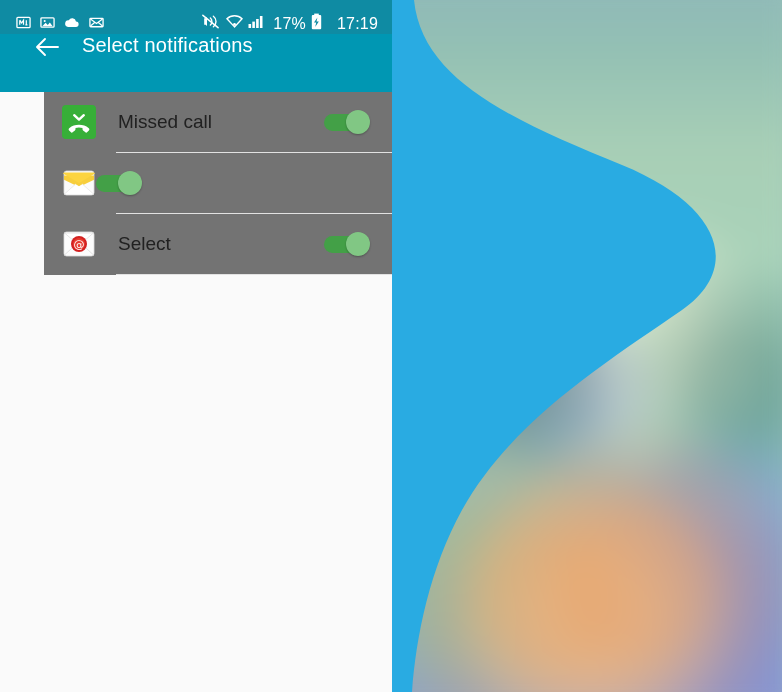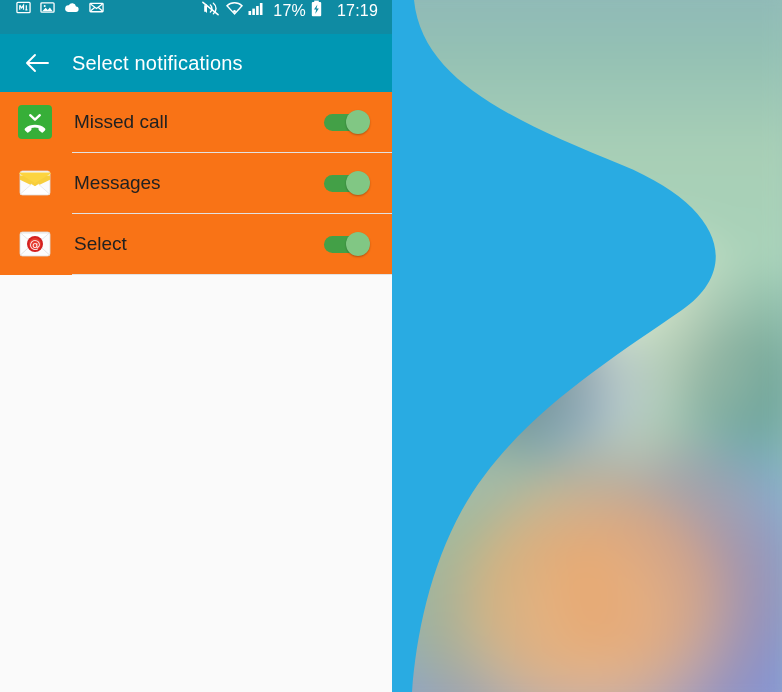--- a/index.html
+++ b/index.html
@@ -15,46 +15,46 @@
   .left-panel{
     position:relative;
     width:392px;height:692px;
     background:#fafafa;
     overflow:hidden;
   }
   .status-bar{
     position:relative;
     height:34px;
     background:#0f8ba3;
-    display:flex;align-items:flex-start;
+    display:flex;align-items:flex-end;
     padding:0 8px;
     box-sizing:border-box;
   }
   .status-left{display:flex;align-items:center;gap:9px;margin-left:8px;}
   .status-right{display:flex;align-items:center;gap:5px;margin-left:auto;margin-right:6px;}
   .sb-icon{display:block;}
   .status-text{
     color:#ffffff;font-size:16px;letter-spacing:.2px;
     line-height:1;white-space:nowrap;
   }
   .battery-pct{margin-left:4px;}
   .clock{margin-left:10px;}
 
   .app-bar{
     height:58px;background:#0097b3;
-    display:flex;align-items:center;
-    padding-left:24px;box-sizing:border-box;
+    display:flex;
+    padding-left:34px;box-sizing:border-box;
   }
   .back-arrow{width:26px;height:26px;flex:0 0 auto;}
   .app-title{
     color:#ffffff;font-size:20px;font-weight:400;
     margin-left:22px;letter-spacing:.2px;white-space:nowrap;
   }
 
-  .list{background:#f97316;}
+  .list{background:#737373;margin-left:44px;}
   .list-row{
     position:relative;
     height:60px;
     display:flex;align-items:center;
     padding-left:18px;padding-right:22px;
     box-sizing:border-box;
   }
   .row-icon{
     width:34px;height:34px;flex:0 0 auto;
     display:flex;align-items:center;justify-content:center;
@@ -234,21 +234,20 @@
       <div class="list-row">
         <span class="row-icon">
           <svg width="34" height="34" viewBox="0 0 34 34">
             <rect x="2" y="5" width="30" height="24" rx="2.5" fill="#fbfbfb" stroke="#dcdcdc" stroke-width="0.8"></rect>
             <path d="M2 9.5h30v4.2L17 21 2 13.7z" fill="#f7ce3c"></path>
             <path d="M2.6 6.5h28.8a1.9 1.9 0 0 1 1.6 1l-16 9.4L1 7.5a1.9 1.9 0 0 1 1.6-1z" fill="#fcd440"></path>
             <path d="M2 28.2 13.4 18 17 20.2 20.6 18 32 28.2z" fill="#ffffff"></path>
             <path d="M2 28.4 13.6 18.1M32 28.4 20.4 18.1" stroke="#e4e4e4" stroke-width="0.8" fill="none"></path>
           </svg>
         </span>
-        <span class="row-label">Messages</span>
         <span class="toggle">
           <span class="track"></span>
           <span class="thumb"></span>
         </span>
       </div>
       <div class="divider"></div>
 
       <div class="list-row">
         <span class="row-icon">
           <svg width="34" height="34" viewBox="0 0 34 34">

